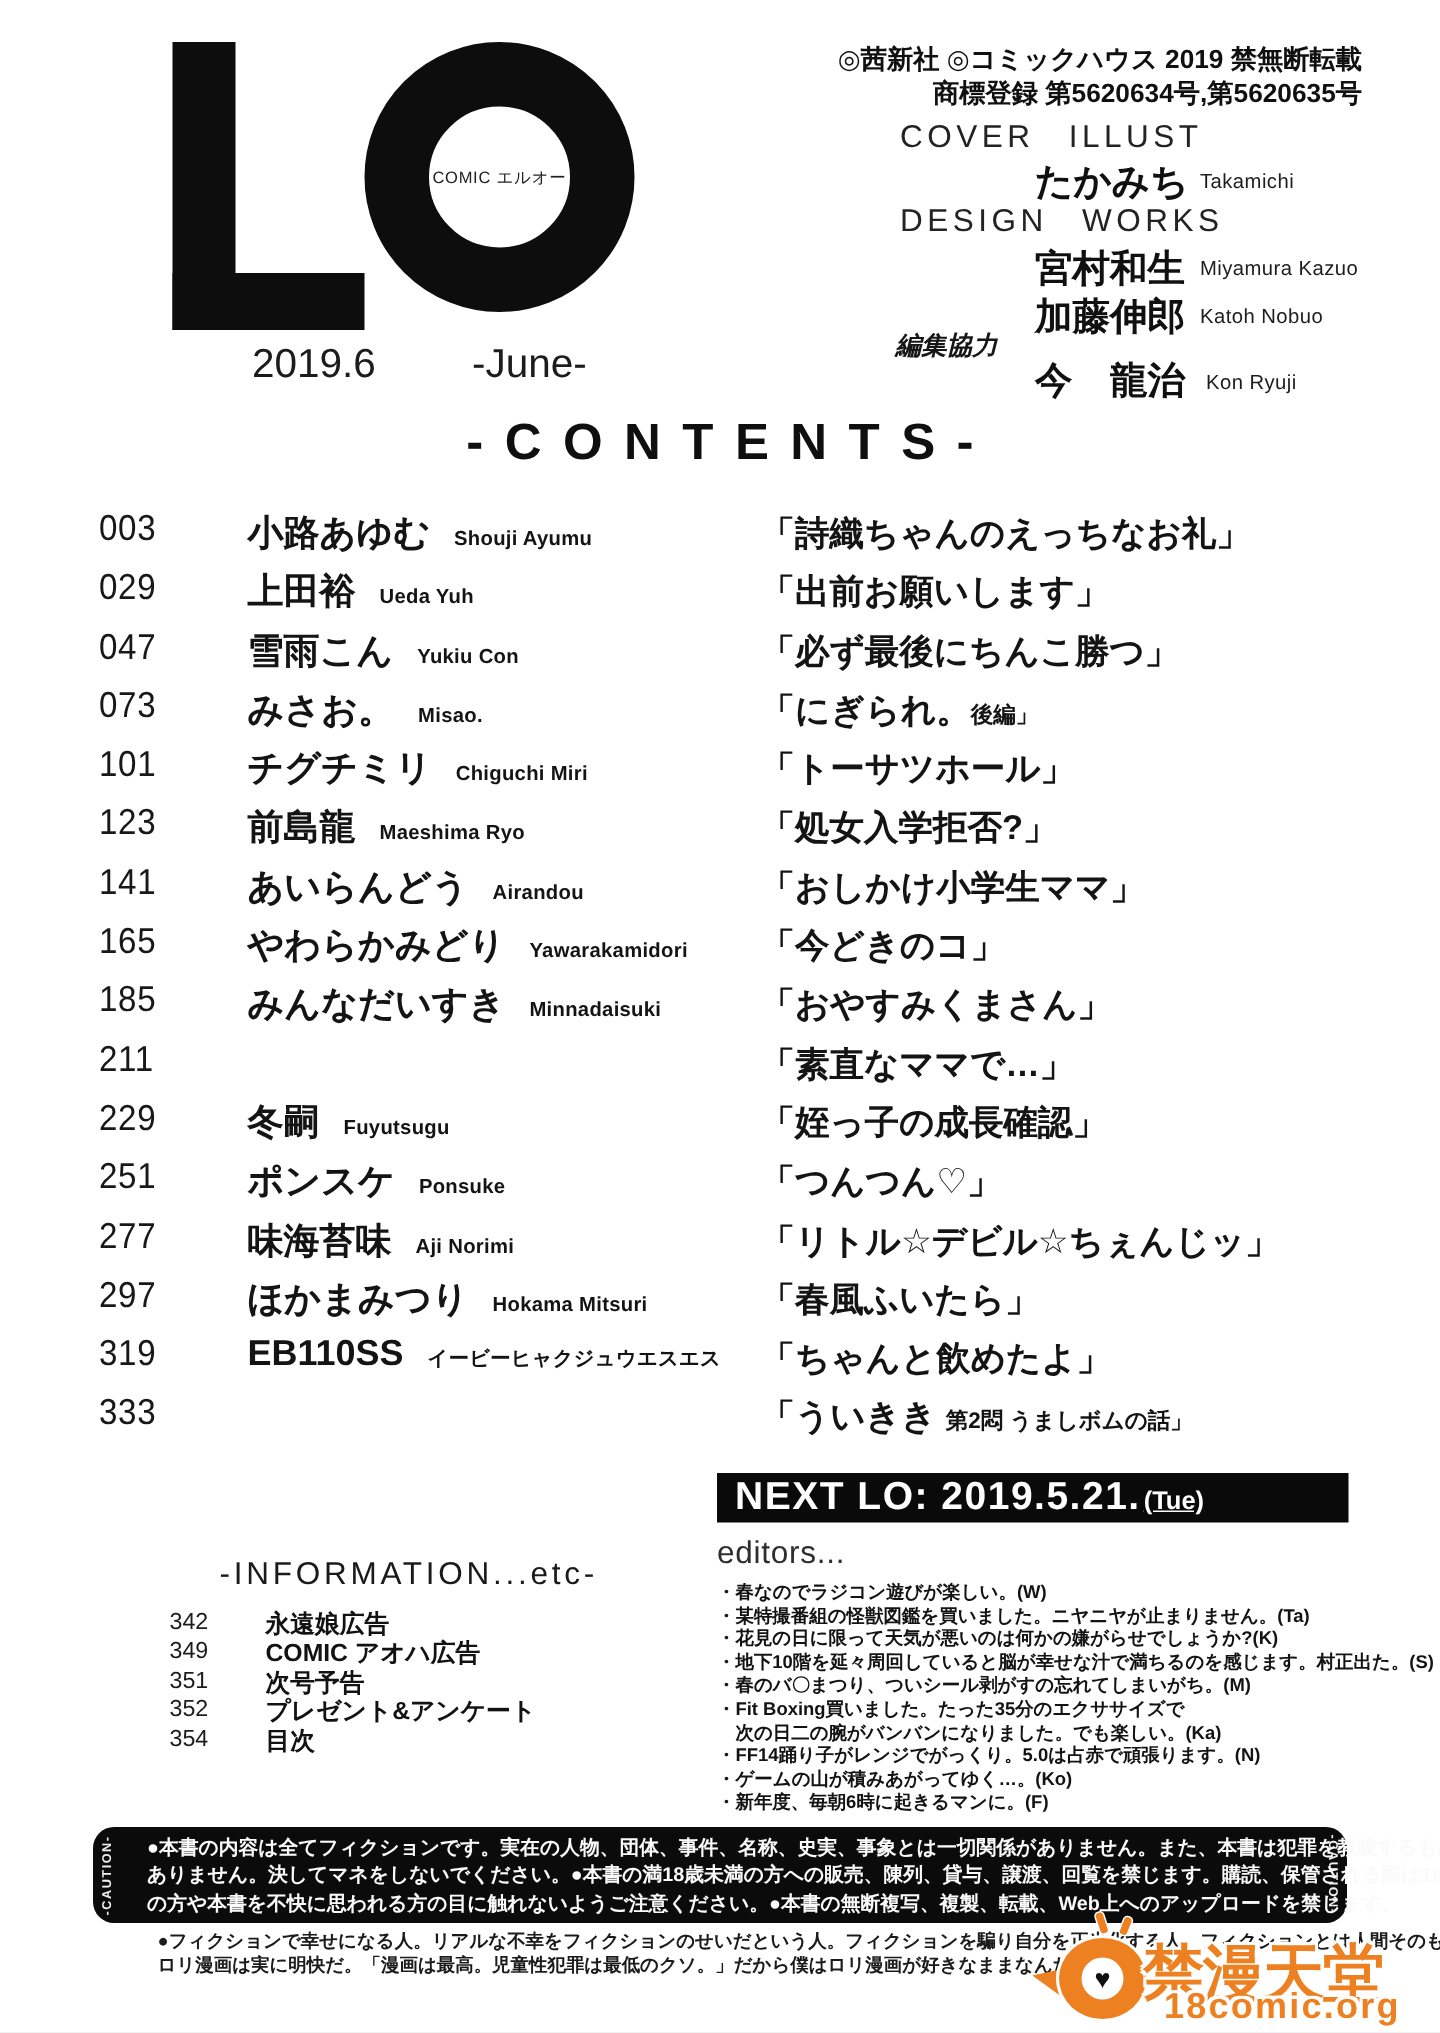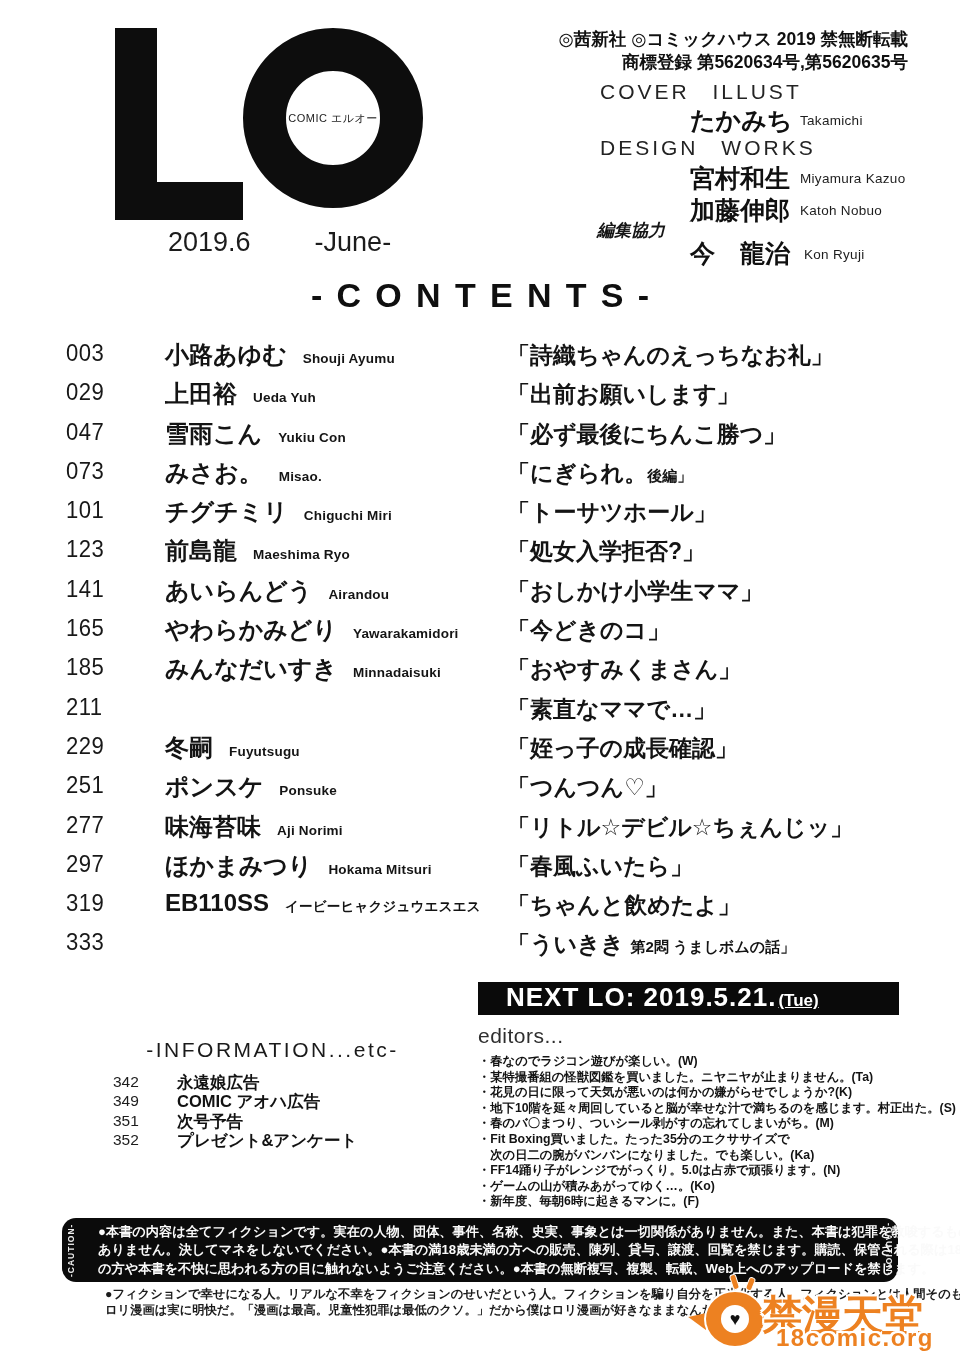--- a/index.html
+++ b/index.html
@@ -30,21 +30,21 @@
   .c-row{position:relative;height:39.3px;}
   .c-pg{position:absolute;left:66px;top:6px;font-size:24px;color:#181818;letter-spacing:0.5px;
         transform:scaleX(.92);transform-origin:left top;}
   .c-au{position:absolute;left:165px;top:6px;font-size:24px;font-weight:bold;white-space:nowrap;}
   .c-au-rm{font-size:13.5px;margin-left:16px;letter-spacing:0.2px;}
   .c-ti{position:absolute;left:507px;top:7px;font-size:23px;font-weight:bold;white-space:nowrap;}
   .c-ti-small{font-size:15px;}
 
   
   .next-lo{left:478px;top:982px;width:421px;height:33px;background:#0a0a0a;color:#fff;
-        display:flex;align-items:baseline;padding-left:28px;box-sizing:border-box;}
+        display:flex;align-items:baseline;padding-left:12px;box-sizing:border-box;}
   .next-lo-label{font-size:26px;font-weight:bold;letter-spacing:1px;line-height:31px;}
   .next-lo-day{font-size:17px;font-weight:bold;margin-left:2px;text-decoration:underline;}
   .editors{left:478px;top:1024px;width:440px;}
   .editors-heading{font-size:21px;color:#2e2e2e;letter-spacing:0.5px;margin-bottom:6px;}
   .ed-note{font-size:12.3px;font-weight:bold;line-height:15.6px;color:#131313;white-space:nowrap;}
 
   
   .info-heading{left:0px;top:1038px;width:545px;text-align:center;font-size:21px;font-weight:500;
         letter-spacing:2.5px;color:#1a1a1a;}
   .info-list{left:0;top:1072px;width:500px;}
@@ -254,20 +254,24 @@
   <div class="i-row">
     <span class="i-pg">351</span>
     <span class="i-lb">次号予告</span>
   </div>
 
   <div class="i-row">
     <span class="i-pg">352</span>
     <span class="i-lb">プレゼント&amp;アンケート</span>
   </div>
 
+  <div class="i-row">
+    <span class="i-pg">354</span>
+    <span class="i-lb">目次</span>
+  </div>
 </div>
 
   <div class="abs caution">
     <div class="caution-side left">-CAUTION-</div>
     <div class="caution-side right">-CAUTION-</div>
     <div class="caution-line">●本書の内容は全てフィクションです。実在の人物、団体、事件、名称、史実、事象とは一切関係がありません。また、本書は犯罪を教唆するものでは</div>
     <div class="caution-line">ありません。決してマネをしないでください。●本書の満18歳未満の方への販売、陳列、貸与、譲渡、回覧を禁じます。購読、保管される際は18歳未満</div>
     <div class="caution-line">の方や本書を不快に思われる方の目に触れないようご注意ください。●本書の無断複写、複製、転載、Web上へのアップロードを禁じます。</div>
   </div>
 

